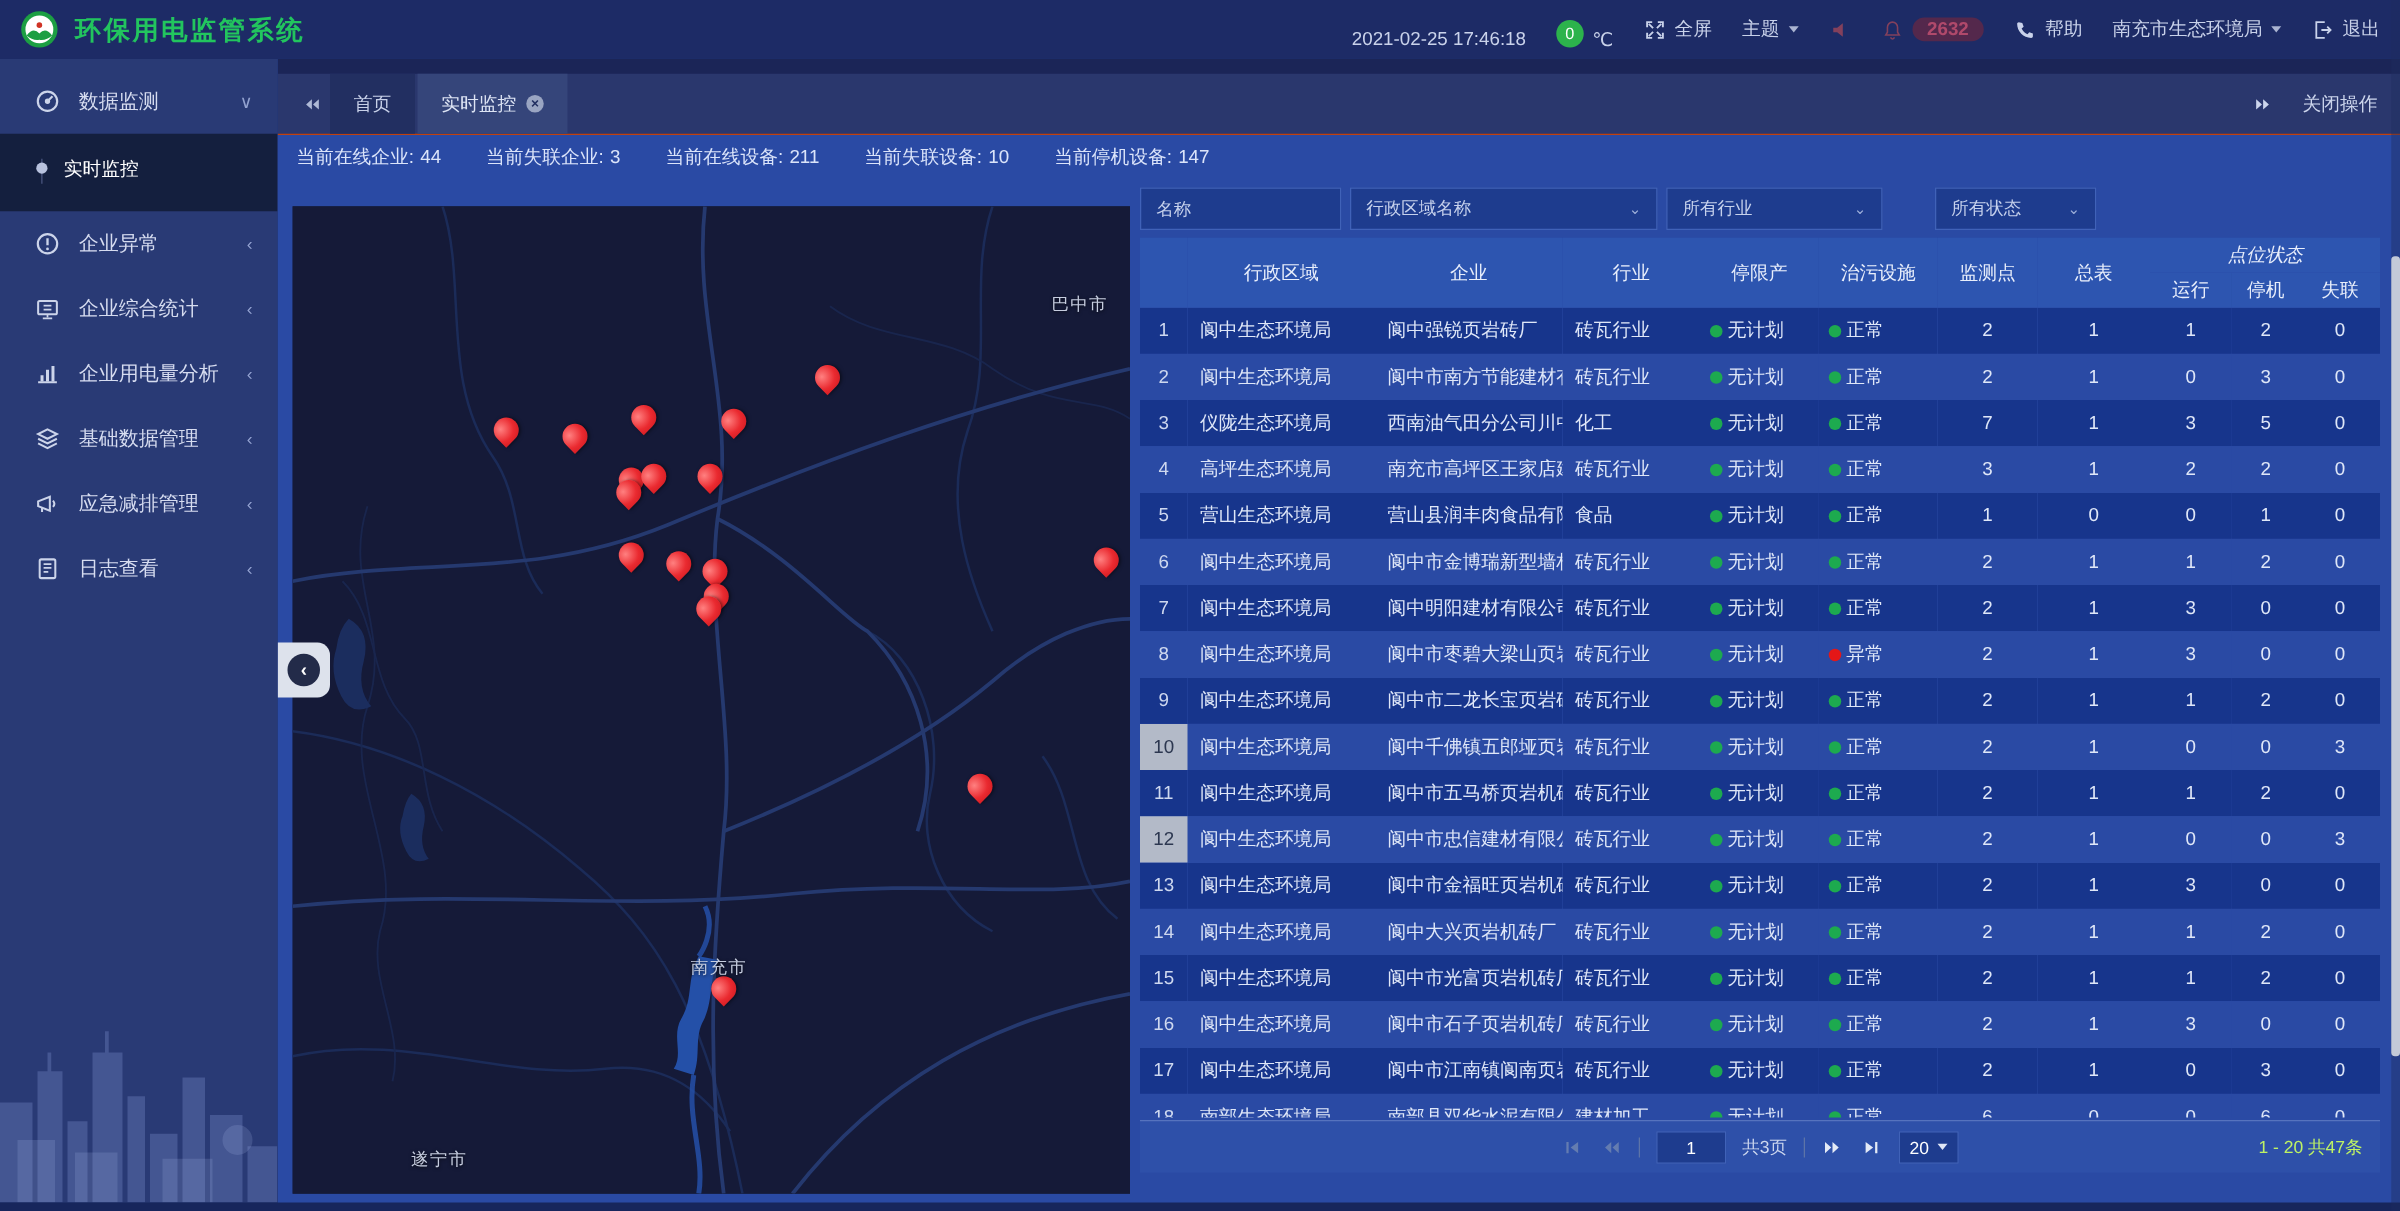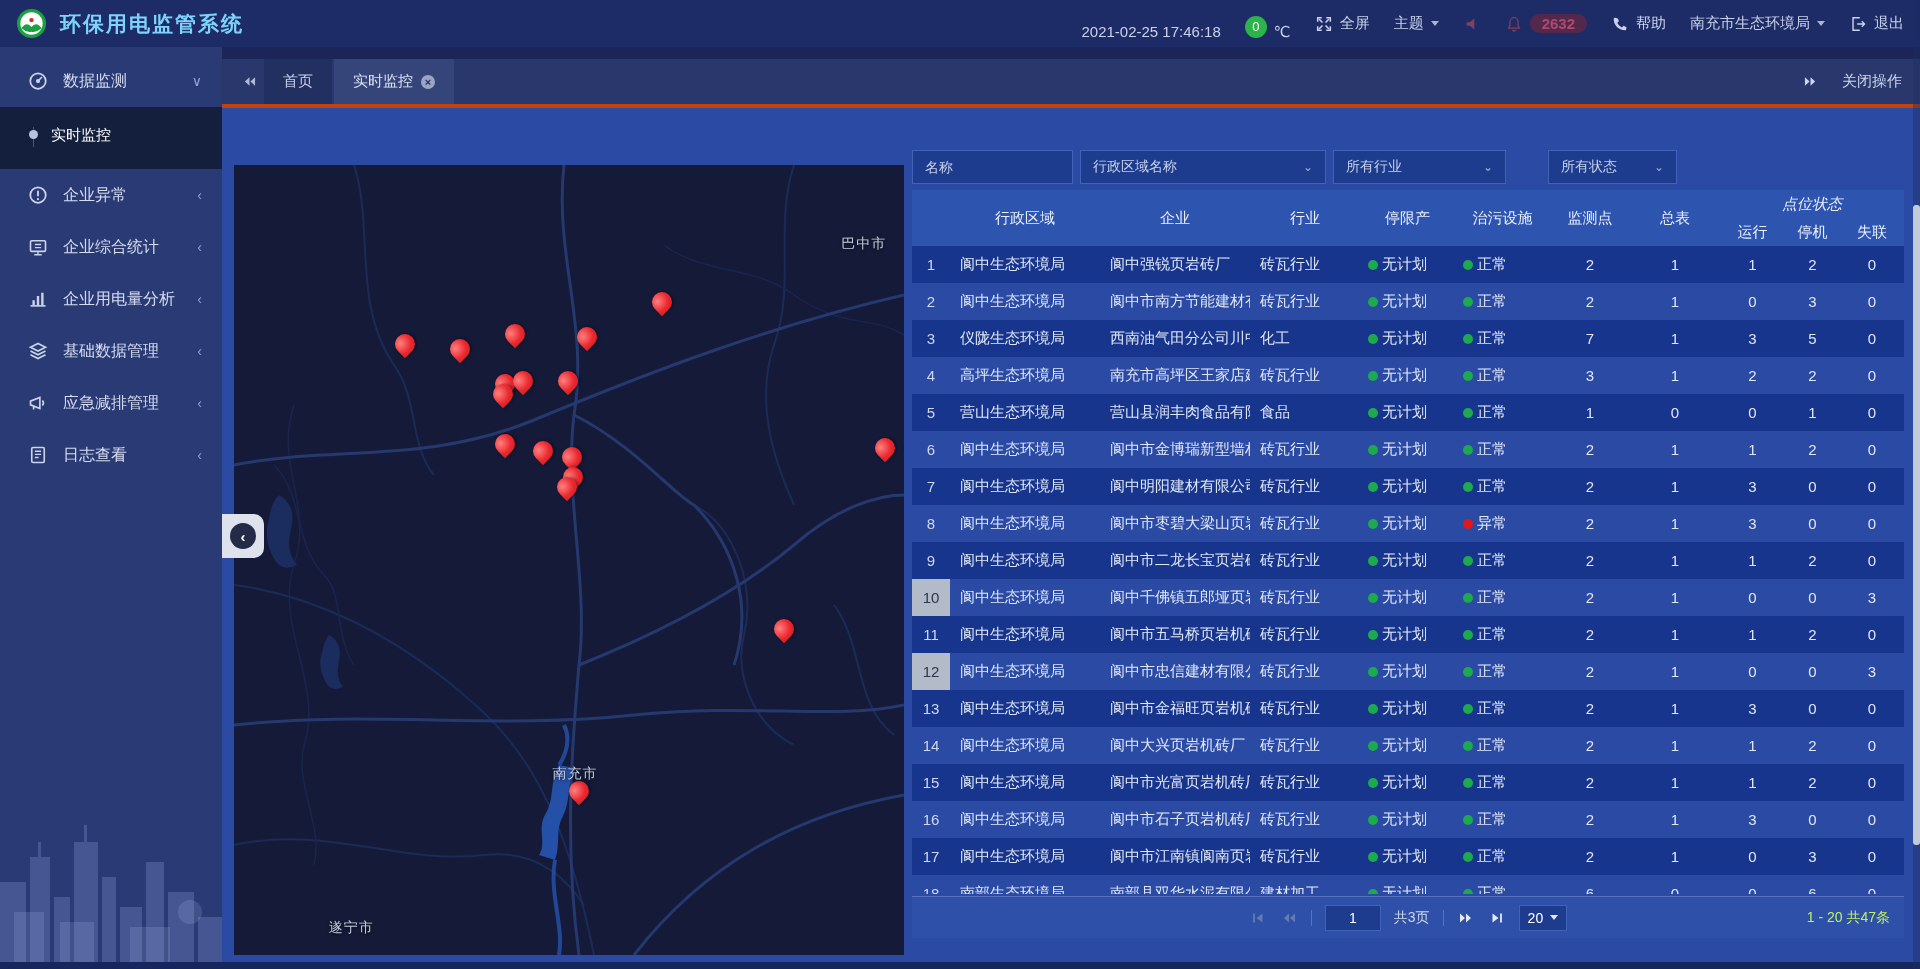--- a/index.html
+++ b/index.html
@@ -5,21 +5,21 @@
   * { margin:0; padding:0; box-sizing:border-box; }
   html,body { width:1920px; height:969px; overflow:hidden; background:#1d2b66;
     font-family:"Liberation Sans","DejaVu Sans",sans-serif; }
   .app { position:relative; width:1920px; height:969px; }
 
   
   .topbar { position:absolute; top:0; left:0; right:0; height:47px; background:#1d2b66;
     display:flex; align-items:center; padding:0 16px; z-index:20; }
   .brand { display:flex; align-items:center; gap:13px; }
   .brand-logo { width:31px; height:31px; }
-  .brand-title { color:#7dd3fc; font-size:21px; font-weight:bold; letter-spacing:2px; }
+  .brand-title { color:#22c55e; font-size:21px; font-weight:bold; letter-spacing:2px; }
   .topbar-right { margin-left:auto; display:flex; align-items:center; gap:24px;
     color:#c9d2ea; font-size:15px; }
   .tb-item { display:flex; align-items:center; gap:7px; cursor:pointer; }
   .tb-static { cursor:default;margin-top:16px; }
   .tb-icon { width:18px; height:18px; display:inline-flex; }
   .tb-icon svg { width:100%; height:100%; }
   .temp-circle { width:22px; height:22px; border-radius:50%; background:#2cb34c; color:#fff;
     font-size:13px; display:flex; align-items:center; justify-content:center; position:relative; top:-5px; }
   .muted-red { color:#83405c; }
   .badge-pill { background:#54284c; color:#b0496b; border-radius:10px; padding:1px 12px;
@@ -41,21 +41,21 @@
     color:#aab4d4; font-size:15px; position:relative; cursor:pointer; }
   .sub-dot { position:absolute; left:29px; top:19px; width:9px; height:9px; border-radius:50%; background:#8e97b4; }
   .side-sub-item.active { color:#ffffff; }
   .side-sub-item.active .sub-dot { background:#b8c2de; }
   .skyline { position:absolute; left:0; bottom:7px; width:222px; height:175px; pointer-events:none; }
 
   
   .content { position:absolute; top:47px; left:222px; right:0; bottom:0; background:#2a4aa4; overflow:hidden; }
   .tabbar { height:61px; background:#1b2557; display:flex; flex-direction:column; justify-content:flex-end; }
   .tabs-row { height:49px; background:#2a376d; display:flex; align-items:stretch; padding:0 0 0 12px;
-    border-bottom:4px solid #c2410c; }
+    border-bottom:1px solid #c2410c; }
   .tab-scroll { width:30px; display:flex; align-items:center; justify-content:center; color:#aeb9d6; cursor:pointer; }
   .tab-scroll svg { width:15px; height:13px; }
   .tab { display:flex; align-items:center; gap:8px; padding:0 19px; font-size:15px;
     color:#c7d0e8; background:#222f61; margin-right:2px; cursor:pointer; }
   .tab.active { background:#35457a; color:#dde4f4; }
   .tab-close { width:14px; height:14px; border-radius:50%; background:#9aa5c2; color:#222f61;
     font-size:11px; line-height:14px; text-align:center; font-weight:bold; }
   .tabs-spacer { flex:1; }
   .close-ops { display:flex; align-items:center; gap:24px; color:#ccd5ec; font-size:15px; padding-right:18px; cursor:pointer; }
 
@@ -312,20 +312,27 @@
         <span class="tabs-spacer"></span>
         <span class="close-ops">
           <svg viewBox="0 0 16 14" width="15" height="13">
               <path d="M8 2.5 L13 7 L8 11.5 Z M2 2.5 L7 7 L2 11.5 Z" fill="currentColor"></path>
             </svg>
           <span>关闭操作</span>
         </span>
       </div>
     </div>
 
+    <div class="statsbar">
+        <span class="stat"><span class="stat-label">当前在线企业:</span><span class="stat-value">44</span></span>
+        <span class="stat"><span class="stat-label">当前失联企业:</span><span class="stat-value">3</span></span>
+        <span class="stat"><span class="stat-label">当前在线设备:</span><span class="stat-value">211</span></span>
+        <span class="stat"><span class="stat-label">当前失联设备:</span><span class="stat-value">10</span></span>
+        <span class="stat"><span class="stat-label">当前停机设备:</span><span class="stat-value">147</span></span>
+      </div>
 
     <div class="map-panel">
       <svg class="map-svg" width="670" height="790" viewBox="0 0 670 790">
         <rect width="670" height="790" fill="#151a38"></rect>
         <g stroke="#1b2b58" stroke-width="2" fill="none">
           <path d="M120,0 C140,60 118,140 160,200 C185,235 175,280 200,310"></path>
           <path d="M560,0 C540,60 562,120 540,180 C520,240 542,300 560,340"></path>
           <path d="M0,420 C80,430 160,470 230,530 C290,580 330,640 360,790"></path>
           <path d="M460,340 C500,360 522,420 510,470 C500,510 520,560 560,580"></path>
           <path d="M0,680 C90,660 170,700 250,690 C300,684 330,710 350,740"></path>

